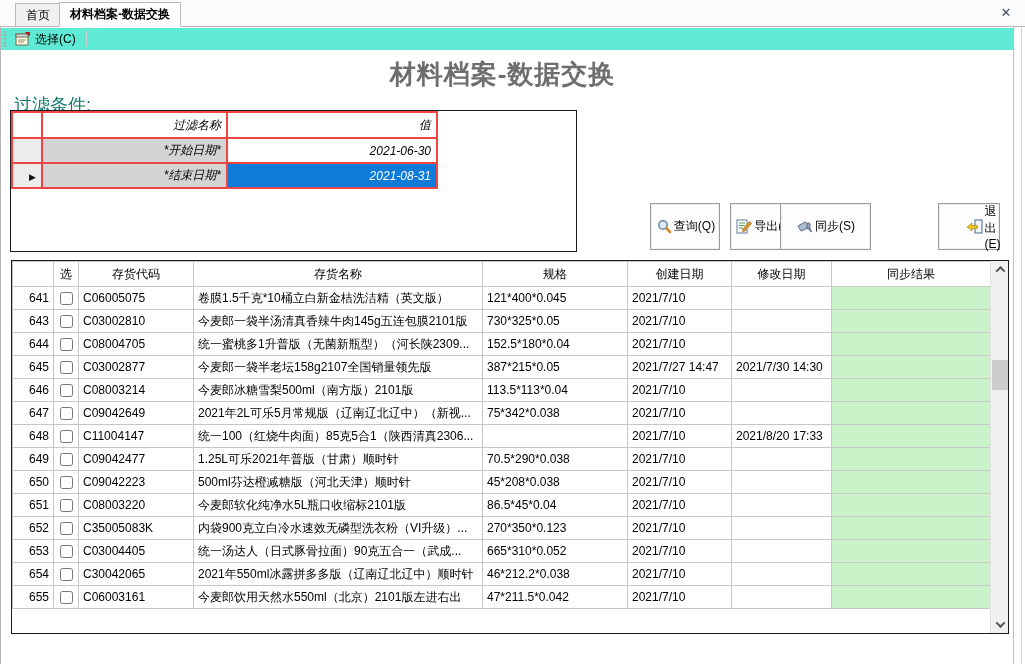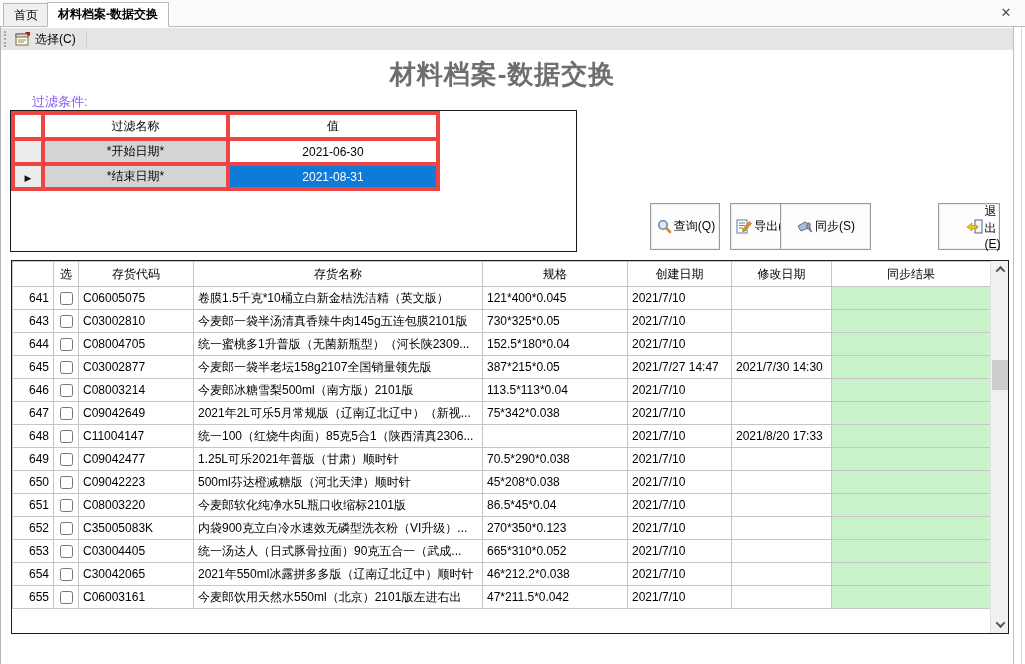--- a/index.html
+++ b/index.html
@@ -7,51 +7,51 @@
   body {
     font-family:"Liberation Sans","DejaVu Sans",sans-serif;
     font-size:12px; color:#000; background:#fff; position:relative; overflow:hidden;
   }
   .window { position:absolute; inset:0; background:#fff; }
 
   
   .tabbar { position:absolute; left:0; top:0; width:1025px; height:27px; background:#fbfbfb;
             border-bottom:1px solid #b9b9b9; }
   .tab { position:absolute; top:3px; height:24px; line-height:22px; padding:0 10px;
-         border:1px solid #b9b9b9; background:#f0f0f0; color:#000; cursor:default; }
+         border:1px solid #b9b9b9; background:#f0f0f0; color:#000; cursor:default;margin-left:12px; }
   .tab.home { left:3px; }
   .tab.active { left:47px; background:#fff; border-bottom:1px solid #fff; height:25px; top:2px;
                 font-weight:600; z-index:2; }
   .close-x { position:absolute; right:10px; top:4px; width:18px; height:18px; text-align:center;
              line-height:18px; color:#44505e; font-weight:bold; font-size:13px; }
 
   
-  .toolbar { position:absolute; left:1px; top:28px; width:1012px; height:22px; background:#e5e5e5;
+  .toolbar { position:absolute; left:1px; top:28px; width:1012px; height:22px; background:#5eead4;
              display:flex; align-items:center; }
   .grip { width:3px; height:16px; border-left:2px dotted #a9a9a9; margin:0 5px 0 3px; }
   .tool-btn { display:flex; align-items:center; gap:4px; padding:1px 6px 1px 3px; height:20px; }
   .tool-sep { width:1px; height:16px; background:#cfcfcf; margin-left:4px; }
 
   
   .edge-left  { position:absolute; left:0; top:27px; bottom:0; width:1px; background:#b5b5b5; }
   .edge-r1 { position:absolute; left:1013px; top:27px; bottom:0; width:1px; background:#c0c0c0; }
   .edge-r2 { position:absolute; left:1021px; top:27px; bottom:0; width:1px; background:#d9d9d9; }
 
   
   .page-title { position:absolute; left:0; right:20px; top:57px; text-align:center;
                 font-size:26px; font-weight:bold; color:#6e6e6e; letter-spacing:1px; }
-  .filter-label { position:absolute; left:14px; top:93px; color:#8b5cf6; font-size:13px;margin-left:18px; }
+  .filter-label { position:absolute; left:14px; top:93px; color:#0f766e; font-size:18px; }
 
   
   .filterbox { position:absolute; left:10px; top:110px; width:567px; height:142px;
                border:1px solid #1c1c1c; background:#fff; }
   .fgrid { border-collapse:collapse; table-layout:fixed; }
   .fgrid col.c0{width:30px;} .fgrid col.c1{width:185px;} .fgrid col.c2{width:210px;}
-  .fgrid th, .fgrid td { border:4px solid #ef4444; height:25px; padding:0 5px; text-align:center;
-                         overflow:hidden; white-space:nowrap; font-weight:normal; }
+  .fgrid th, .fgrid td { border:2px solid #ef4444; height:25px; padding:0 5px; text-align:right;
+                         overflow:hidden; white-space:nowrap; font-weight:normal;font-style:italic; }
   .fgrid thead th { background:#fff; height:26px; }
   .fg-rowhdr { background:#ececec; text-align:center; padding:0; }
   .fg-ind { font-size:9px; color:#111; }
   .fg-name { background:#d4d4d4; }
   .fg-val { background:#fff; }
   tr.sel .fg-val { background:#0d7bd7; color:#ffffff; }
 
   
   .act-btn { position:absolute; top:203px; height:47px; background:#fdfdfd; border:1px solid #9a9a9a;
              box-shadow:inset 0 0 0 1px #eee; display:flex; flex-direction:row; align-items:center;

